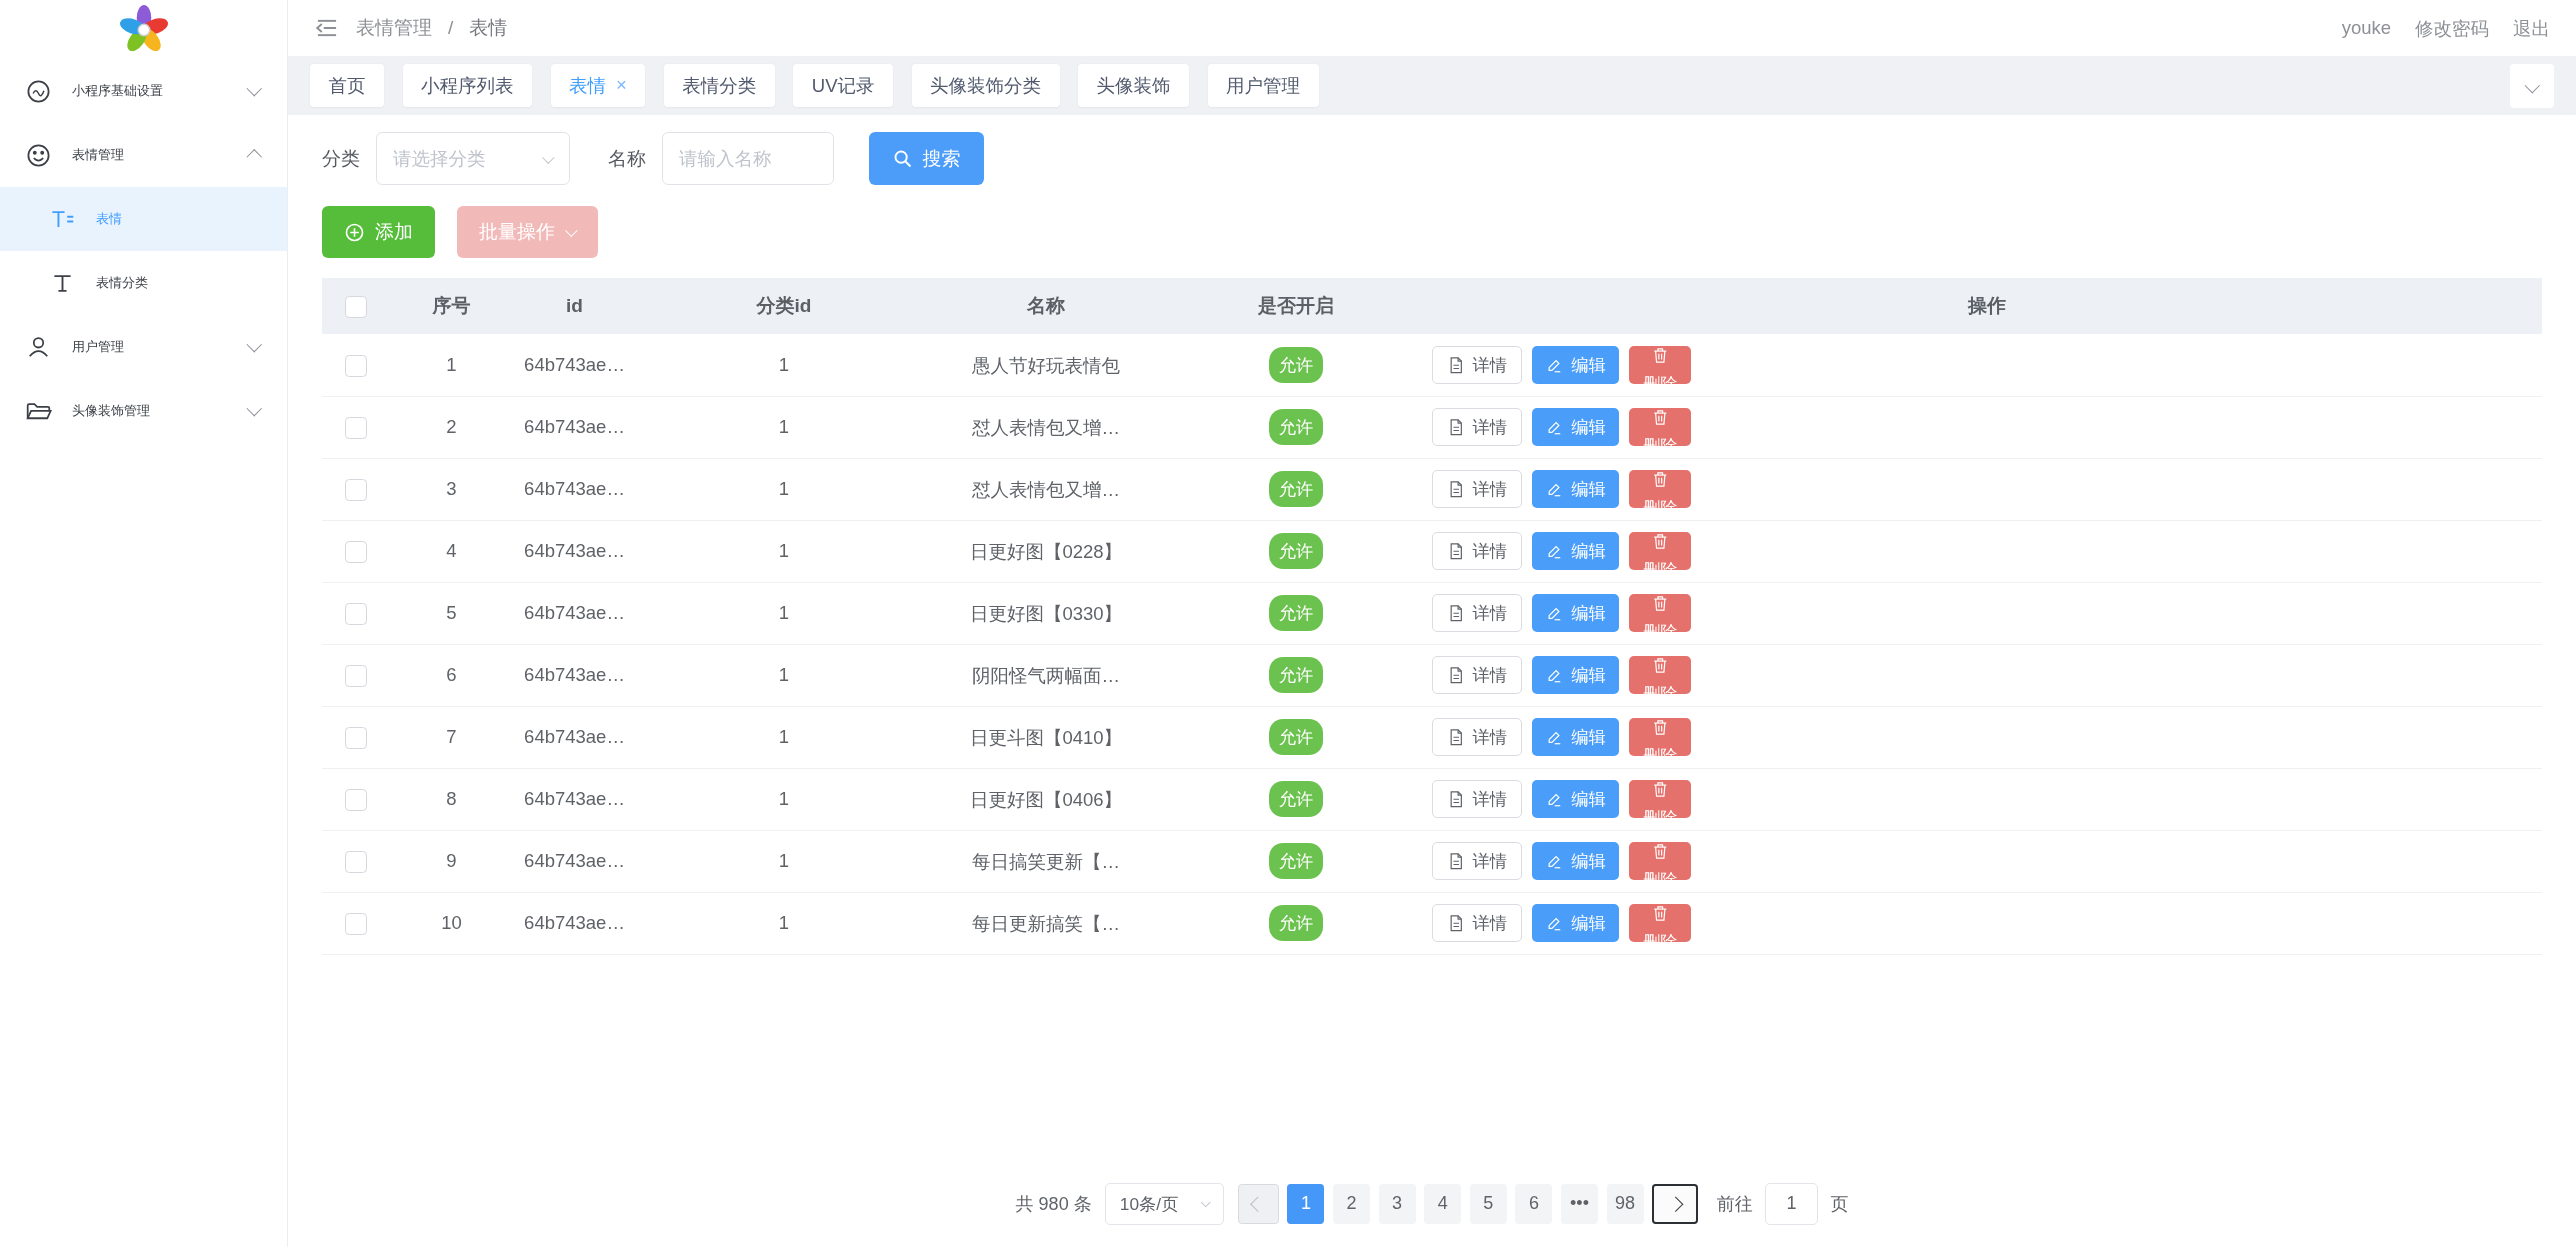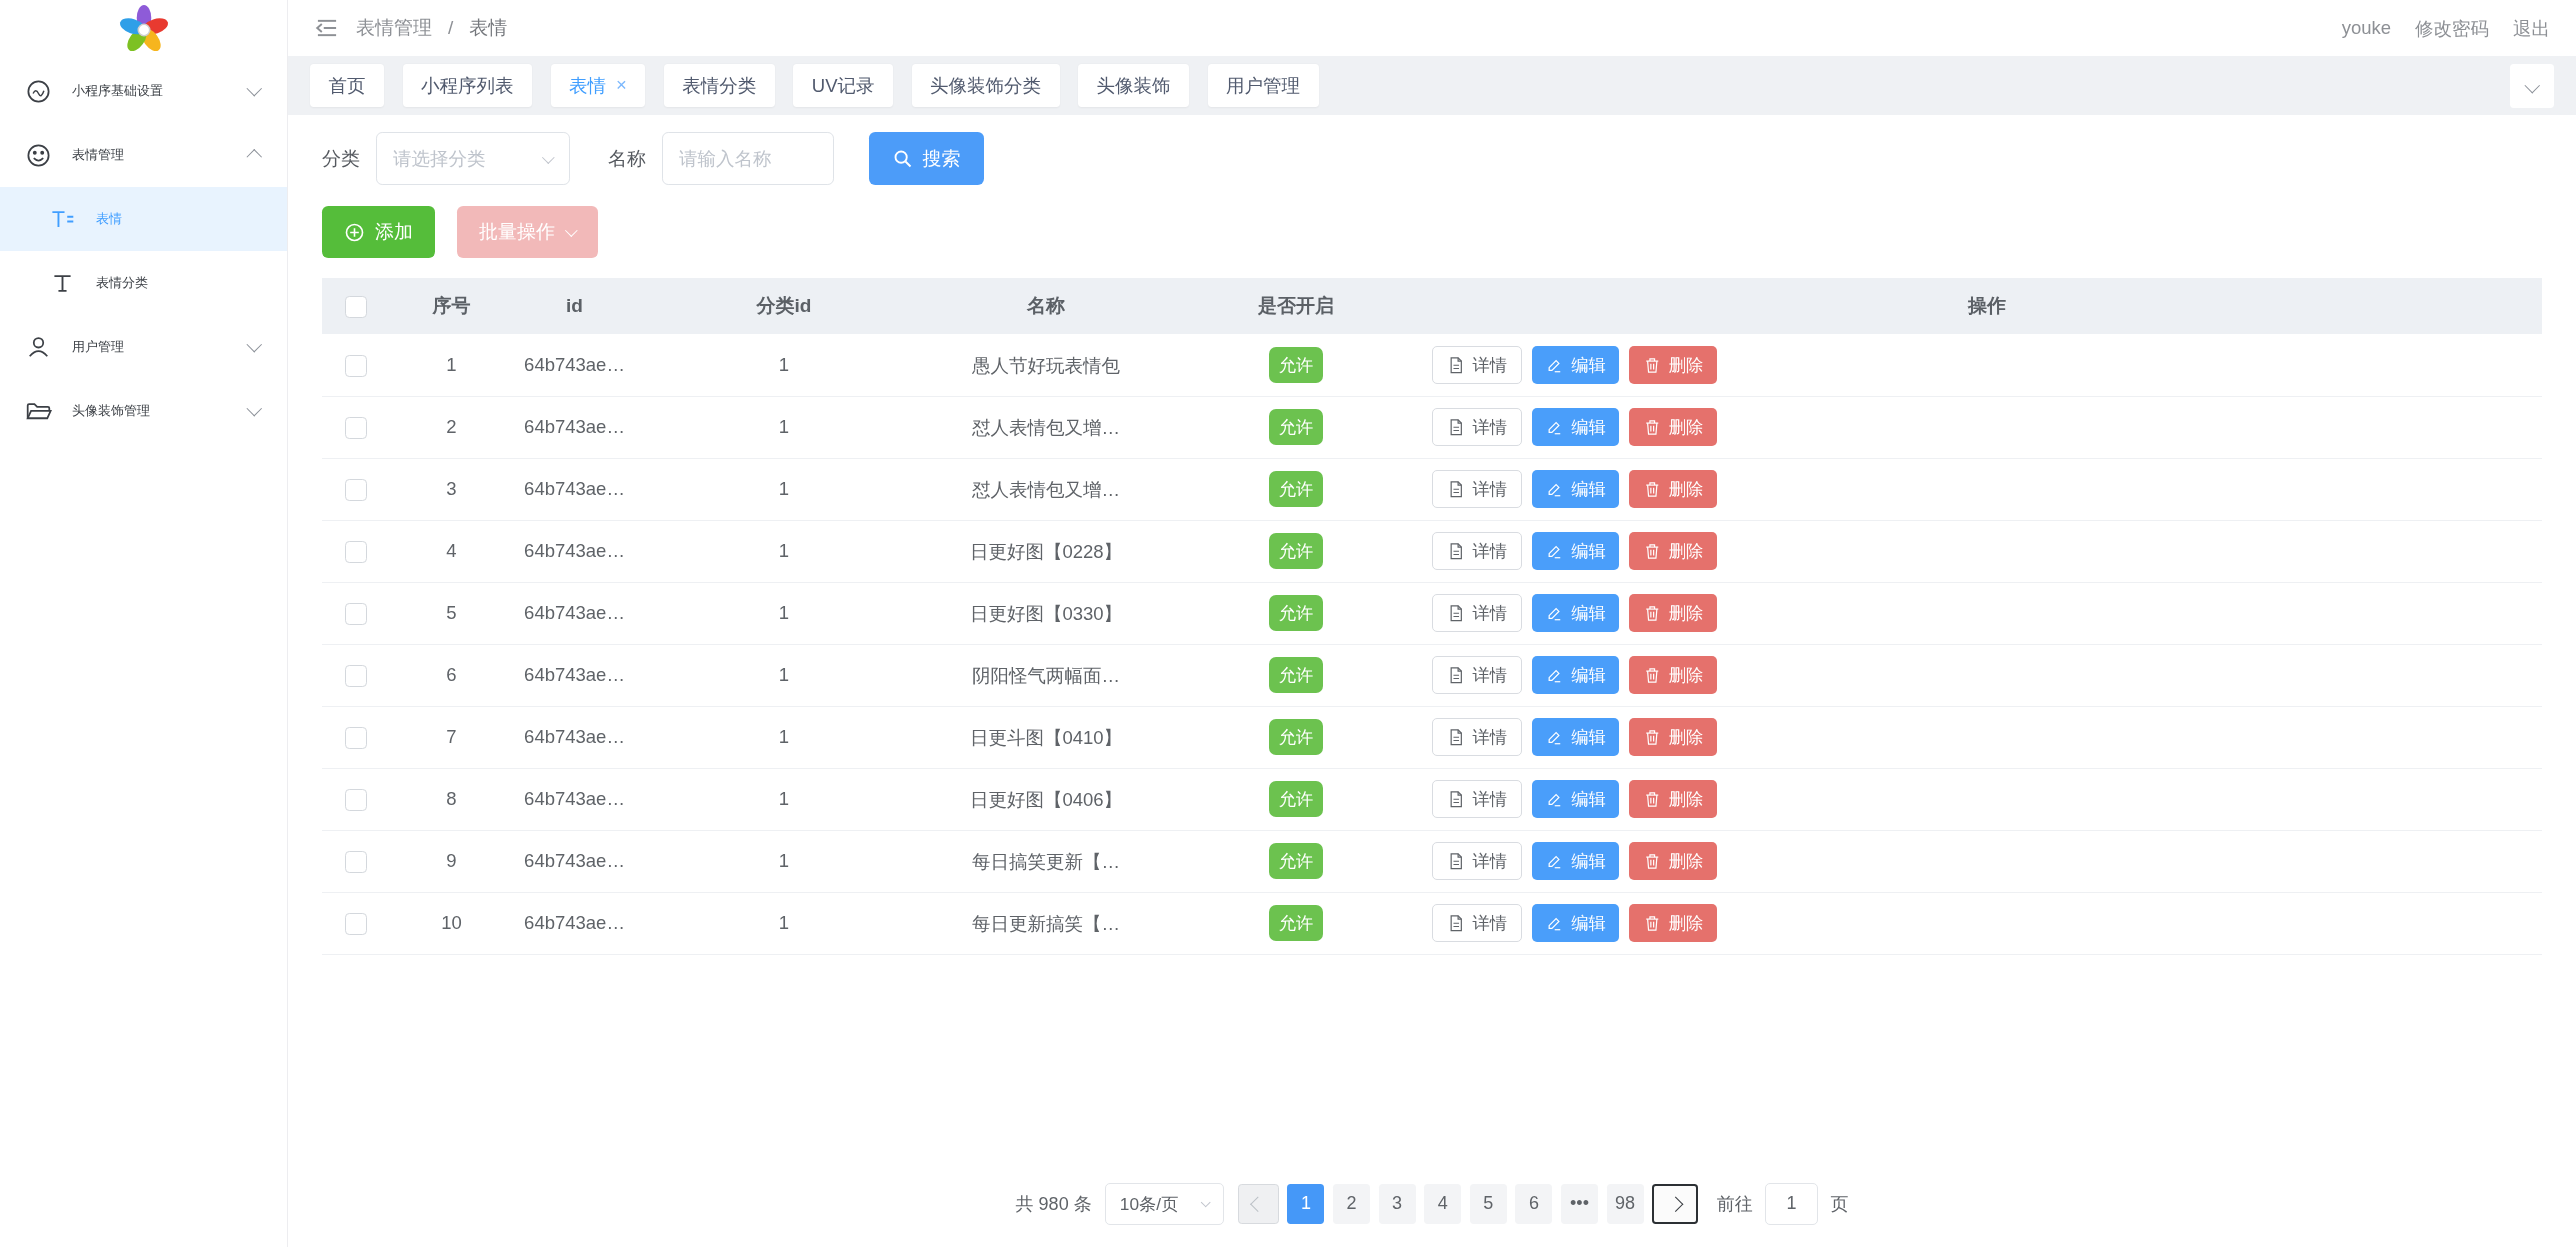--- a/index.html
+++ b/index.html
@@ -75,29 +75,29 @@
 
   
   table.data-table { width:100%; margin-top:20px; border-collapse:collapse; table-layout:fixed; }
   .data-table th { background:#edf0f4; height:56px; font-size:19px; color:#5b6066;
                    font-weight:bold; text-align:center; }
   .data-table td { height:62px; border-bottom:1.2px solid #eef0f3; text-align:center;
                    font-size:18.5px; color:#5f6368; }
   .checkbox { display:inline-block; width:22px; height:22px; border:1.2px solid #d4d8dd;
               border-radius:4.3px; background:#fff; vertical-align:middle; cursor:pointer; }
   .status-badge { display:inline-flex; align-items:center; justify-content:center; min-width:54px;
-                  height:36px; padding:0 8.6px; background:#6cc24f; color:#fff; border-radius:7px;
+                  height:36px; padding:0 8.6px; background:#6cc24f; color:#fff; border-radius:14px;
                   font-size:17.3px; cursor:pointer; }
   .actions { display:flex; align-items:center; justify-content:flex-start; gap:10px; }
   .actions button { height:38px; padding:0 13.6px; border-radius:5px; font-size:17.3px;
                     display:inline-flex; align-items:center; gap:7.4px; cursor:pointer;
                     font-family:inherit; }
   .btn-detail { background:#fff; border:1.2px solid #d9dce1; color:#5f6368; }
   .btn-edit   { background:#4a9efa; border:none; color:#fff; }
-  .btn-del    { background:#e5716c; border:none; color:#fff; }
+  .btn-del    { background:#e5716c; border:none; color:#fff;flex-direction:column; }
   .actions svg { flex:none; }
 
   
   .pagination { margin-top:auto; display:flex; align-items:center; justify-content:center;
                 gap:13.6px; padding-bottom:3.7px; font-size:18px; color:#5f6368; }
   .page-size-select { width:119px; height:42px; border:1.2px solid #e2e5e9; border-radius:5px;
                       display:flex; align-items:center; padding:0 13.6px; color:#5f6368;
                       font-size:17.3px; background:#fff; cursor:pointer; }
   .page-size-select .chev { width:7.4px; height:7.4px; margin-left:auto; color:#c0c4cc; margin-top:-3.1px; }
   .pager { display:flex; align-items:center; gap:8.6px; }

